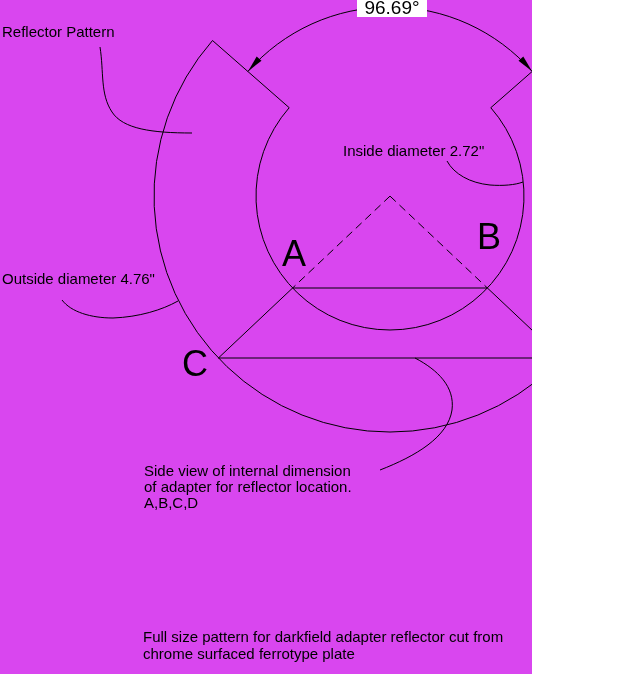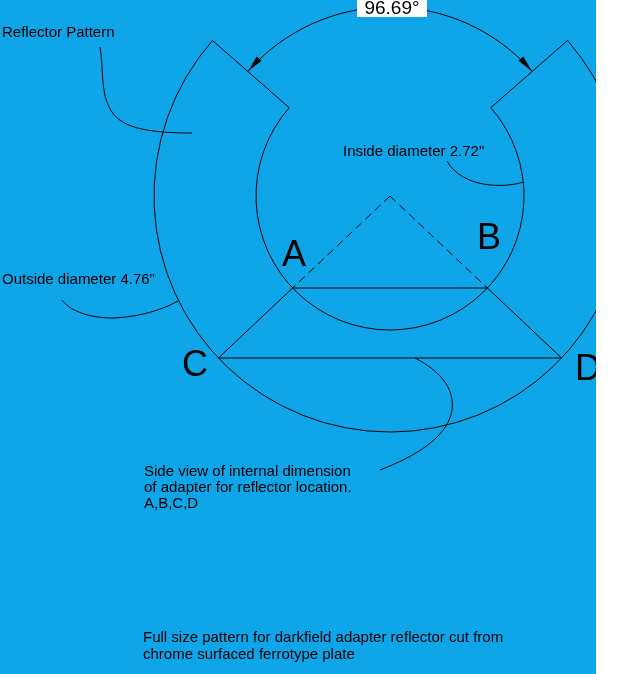--- a/index.html
+++ b/index.html
@@ -2,23 +2,23 @@
 <html><head>
 <meta charset="utf-8">
 <style>
   html, body {
     margin: 0;
     padding: 0;
     background: #ffffff;
   }
   .page {
     position: relative;
-    width: 596px;
+    width: 532px;
     height: 674px;
-    background: #0ea5e9;
+    background: #d946ef;
     overflow: hidden;
   }
   svg {
     display: block;
   }
   .line {
     fill: none;
     stroke: #000000;
     stroke-width: 1;
   }

